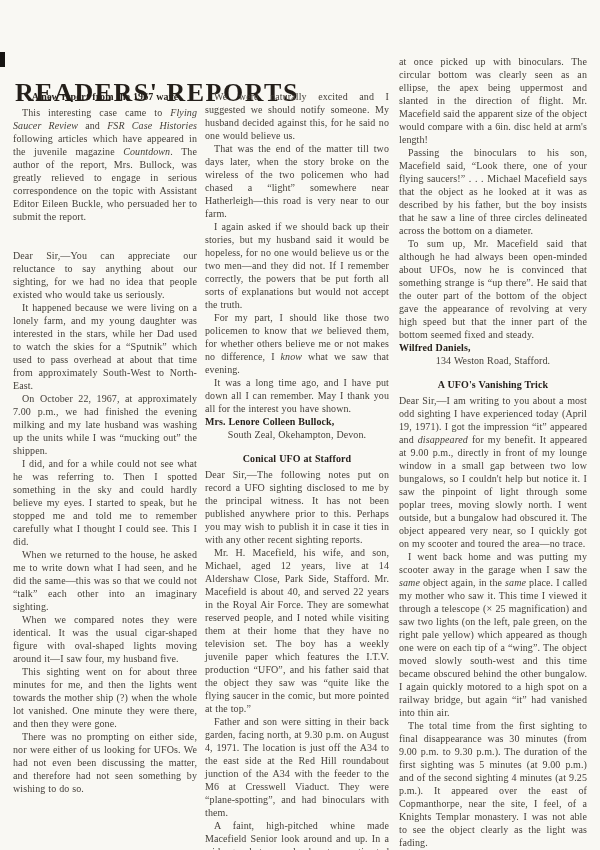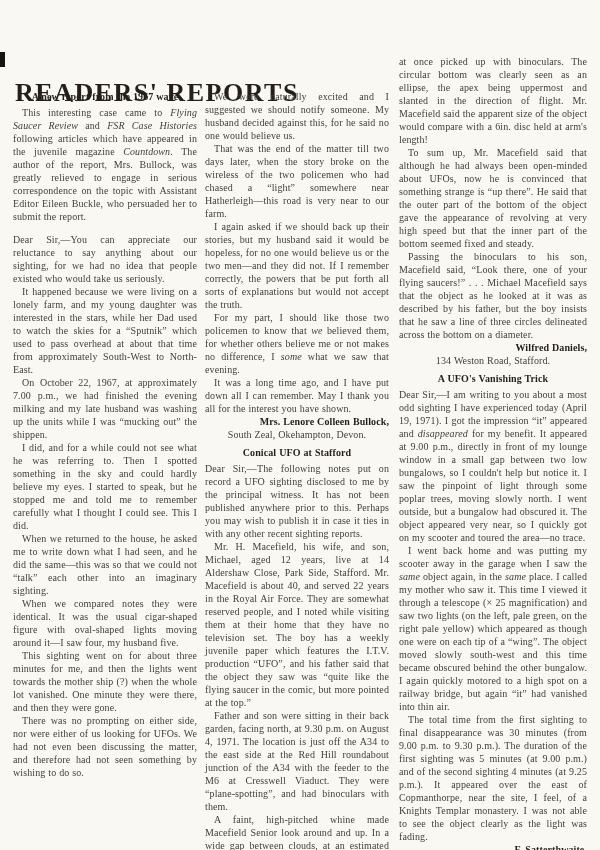--- a/index.html
+++ b/index.html
@@ -17,25 +17,25 @@
   .col{
     position:absolute;width:184px;
     font-size:10px;line-height:13px;text-align:justify;
     letter-spacing:.1px;word-spacing:.3px;
   }
   #col1{left:13px;top:90px;}
   #col2{left:205px;top:90px;}
   #col3{left:399px;top:55px;width:188px;}
   .blk{margin:0;}
   .heading{text-align:center;font-weight:bold;color:var(--ink-dark,#2a2621);margin:0 0 3px 0;}
-  .heading.gap{margin-top:5px;}
+  .heading.gap{margin-top:11px;}
   .para{text-indent:9px;}
   .para.noindent{text-indent:0;}
-  .para.gap{margin-top:10px;}
-  .sig{font-weight:bold;color:var(--ink-dark,#2a2621);text-align:right;}
+  .para.gap{margin-top:26px;}
+  .sig{font-weight:bold;color:var(--ink-dark,#2a2621);text-align:left;}
   .addr{text-align:center;}
   .it{font-style:italic;}
 </style>
 </head>
 <body>
 
 <div class="page">
   <div class="corner-mark"></div>
   <h1 class="page-title">READERS' REPORTS</h1>
   <div class="col" id="col1">
@@ -47,34 +47,34 @@
       <div class="blk para"><span>I did, and for a while could not see what he was referring to. Then I spotted something in the sky and could hardly believe my eyes. I started to speak, but he stopped me and told me to remember carefully what I thought I could see. This I did.</span></div>
       <div class="blk para"><span>When we returned to the house, he asked me to write down what I had seen, and he did the same—this was so that we could not “talk” each other into an imaginary sighting.</span></div>
       <div class="blk para"><span>When we compared notes they were identical. It was the usual cigar-shaped figure with oval-shaped lights moving around it—I saw four, my husband five.</span></div>
       <div class="blk para"><span>This sighting went on for about three minutes for me, and then the lights went towards the mother ship (?) when the whole lot vanished. One minute they were there, and then they were gone.</span></div>
       <div class="blk para"><span>There was no prompting on either side, nor were either of us looking for UFOs. We had not even been discussing the matter, and therefore had not seen something by wishing to do so.</span></div>
     </div>
   <div class="col" id="col2">
       <div class="blk para"><span>We were naturally excited and I suggested we should notify someone. My husband decided against this, for he said no one would believe us.</span></div>
       <div class="blk para"><span>That was the end of the matter till two days later, when the story broke on the wireless of the two policemen who had chased a “light” somewhere near Hatherleigh—this road is very near to our farm.</span></div>
       <div class="blk para"><span>I again asked if we should back up their stories, but my husband said it would be hopeless, for no one would believe us or the two men—and they did not. If I remember correctly, the powers that be put forth all sorts of explanations but would not accept the truth.</span></div>
-      <div class="blk para"><span>For my part, I should like those two policemen to know that </span><span class="it">we</span><span> believed them, for whether others believe me or not makes no difference, I </span><span class="it">some</span><span> what we saw that evening.</span></div>
+      <div class="blk para"><span>For my part, I should like those two policemen to know that </span><span class="it">we</span><span> believed them, for whether others believe me or not makes no difference, I </span><span class="it">know</span><span> what we saw that evening.</span></div>
       <div class="blk para"><span>It was a long time ago, and I have put down all I can remember. May I thank you all for the interest you have shown.</span></div>
       <div class="blk sig"><span>Mrs. Lenore Colleen Bullock,</span></div>
       <div class="blk addr"><span>South Zeal, Okehampton, Devon.</span></div>
       <div class="blk heading gap"><span>Conical UFO at Stafford</span></div>
       <div class="blk para noindent"><span>Dear Sir,—The following notes put on record a UFO sighting disclosed to me by the principal witness. It has not been published anywhere prior to this. Perhaps you may wish to publish it in case it ties in with any other recent sighting reports.</span></div>
       <div class="blk para"><span>Mr. H. Macefield, his wife, and son, Michael, aged 12 years, live at 14 Aldershaw Close, Park Side, Stafford. Mr. Macefield is about 40, and served 22 years in the Royal Air Force. They are somewhat reserved people, and I noted while visiting them at their home that they have no television set. The boy has a weekly juvenile paper which features the I.T.V. production “UFO”, and his father said that the object they saw was “quite like the flying saucer in the comic, but more pointed at the top.”</span></div>
       <div class="blk para"><span>Father and son were sitting in their back garden, facing north, at 9.30 p.m. on August 4, 1971. The location is just off the A34 to the east side at the Red Hill roundabout junction of the A34 with the feeder to the M6 at Cresswell Viaduct. They were “plane-spotting”, and had binoculars with them.</span></div>
       <div class="blk para"><span>A faint, high-pitched whine made Macefield Senior look around and up. In a wide gap between clouds, at an estimated 30,000ft. or over, almost dead overhead but on a line slightly south of west, moving slowly south-west and climbing gently, a very bright silvery-white cone was seen and</span></div>
     </div>
   <div class="col" id="col3">
       <div class="blk para noindent"><span>at once picked up with binoculars. The circular bottom was clearly seen as an ellipse, the apex being uppermost and slanted in the direction of flight. Mr. Macefield said the apparent size of the object would compare with a 6in. disc held at arm's length!</span></div>
+      <div class="blk para"><span>Passing the binoculars to his son, Macefield said, “Look there, one of your flying saucers!” . . . Michael Macefield says that the object as he looked at it was as described by his father, but the boy insists that he saw a line of three circles delineated across the bottom on a diameter.</span></div>
       <div class="blk para"><span>To sum up, Mr. Macefield said that although he had always been open-minded about UFOs, now he is convinced that something strange is “up there”. He said that the outer part of the bottom of the object gave the appearance of revolving at very high speed but that the inner part of the bottom seemed fixed and steady.</span></div>
-      <div class="blk para"><span>Passing the binoculars to his son, Macefield said, “Look there, one of your flying saucers!” . . . Michael Macefield says that the object as he looked at it was as described by his father, but the boy insists that he saw a line of three circles delineated across the bottom on a diameter.</span></div>
       <div class="blk sig"><span>Wilfred Daniels,</span></div>
       <div class="blk addr"><span>134 Weston Road, Stafford.</span></div>
       <div class="blk heading gap"><span>A UFO's Vanishing Trick</span></div>
       <div class="blk para noindent"><span>Dear Sir,—I am writing to you about a most odd sighting I have experienced today (April 19, 1971). I got the impression “it” appeared and </span><span class="it">disappeared</span><span> for my benefit. It appeared at 9.00 p.m., directly in front of my lounge window in a small gap between two low bungalows, so I couldn't help but notice it. I saw the pinpoint of light through some poplar trees, moving slowly north. I went outside, but a bungalow had obscured it. The object appeared very near, so I quickly got on my scooter and toured the area—no trace.</span></div>
       <div class="blk para"><span>I went back home and was putting my scooter away in the garage when I saw the </span><span class="it">same</span><span> object again, in the </span><span class="it">same</span><span> place. I called my mother who saw it. This time I viewed it through a telescope (× 25 magnification) and saw two lights (on the left, pale green, on the right pale yellow) which appeared as though one were on each tip of a “wing”. The object moved slowly south-west and this time became obscured behind the other bungalow. I again quickly motored to a high spot on a railway bridge, but again “it” had vanished into thin air.</span></div>
       <div class="blk para"><span>The total time from the first sighting to final disappearance was 30 minutes (from 9.00 p.m. to 9.30 p.m.). The duration of the first sighting was 5 minutes (at 9.00 p.m.) and of the second sighting 4 minutes (at 9.25 p.m.). It appeared over the east of Copmanthorpe, near the site, I feel, of a Knights Templar monastery. I was not able to see the object clearly as the light was fading.</span></div>
       <div class="blk sig"><span>F. Satterthwaite,</span></div>
       <div class="blk addr"><span>15 Drome Road, Copmanthorpe, York.</span></div>
     </div>
 </div>

